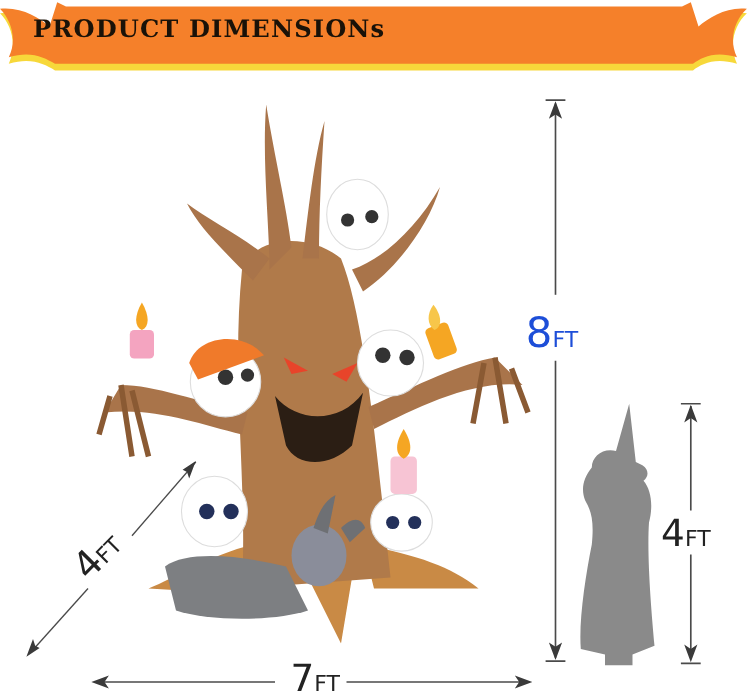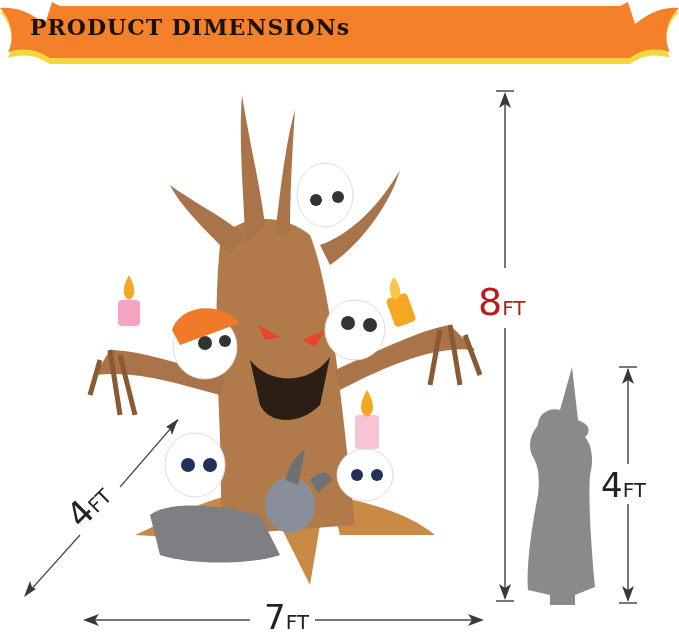--- a/index.html
+++ b/index.html
@@ -7,21 +7,21 @@
   .abs { position: absolute; }
   .banner { position: absolute; left: 0; top: 0; width: 679px; height: 70px; }
   .banner-title {
     position: absolute; left: 0; top: 14px; width: 679px; text-align: left;
     font-family: "DejaVu Serif", serif; font-weight: bold; font-size: 22px;
     letter-spacing: 1px; color: #1a1208; padding-left: 30px;
   }
   .dim-label { position: absolute; color: #222; font-family: "DejaVu Sans", sans-serif; line-height: 1; white-space: nowrap; }
   .dim-label .num { font-size: 34px; }
   .dim-label .unit { font-size: 20px; }
-  .dim-orange { color: #b91c1c; }
+  .dim-orange { color: #1d4ed8; }
   .rot { transform: rotate(-45deg); transform-origin: center; }
 </style>
 </head>
 <body>
 
 <div class="banner">
   <svg width="679" height="70" viewBox="0 0 679 70">
     <path d="M0,12 C20,10 35,20 45,28 L52,4 L60,8 L620,8 L628,4 L635,28 C645,20 660,10 679,12 C668,22 662,40 670,58 C650,52 638,58 630,64 L50,64 C40,58 28,52 8,58 C16,40 10,22 0,12 Z" fill="#f7d83a"></path>
     <path d="M0,8 C20,6 35,16 45,24 L52,2 L60,6 L620,6 L628,2 L635,24 C645,16 660,6 679,8 C668,18 662,36 670,52 C650,46 638,52 630,58 L50,58 C40,52 28,46 8,52 C16,36 10,18 0,8 Z" fill="#f5802a"></path>
   </svg>

